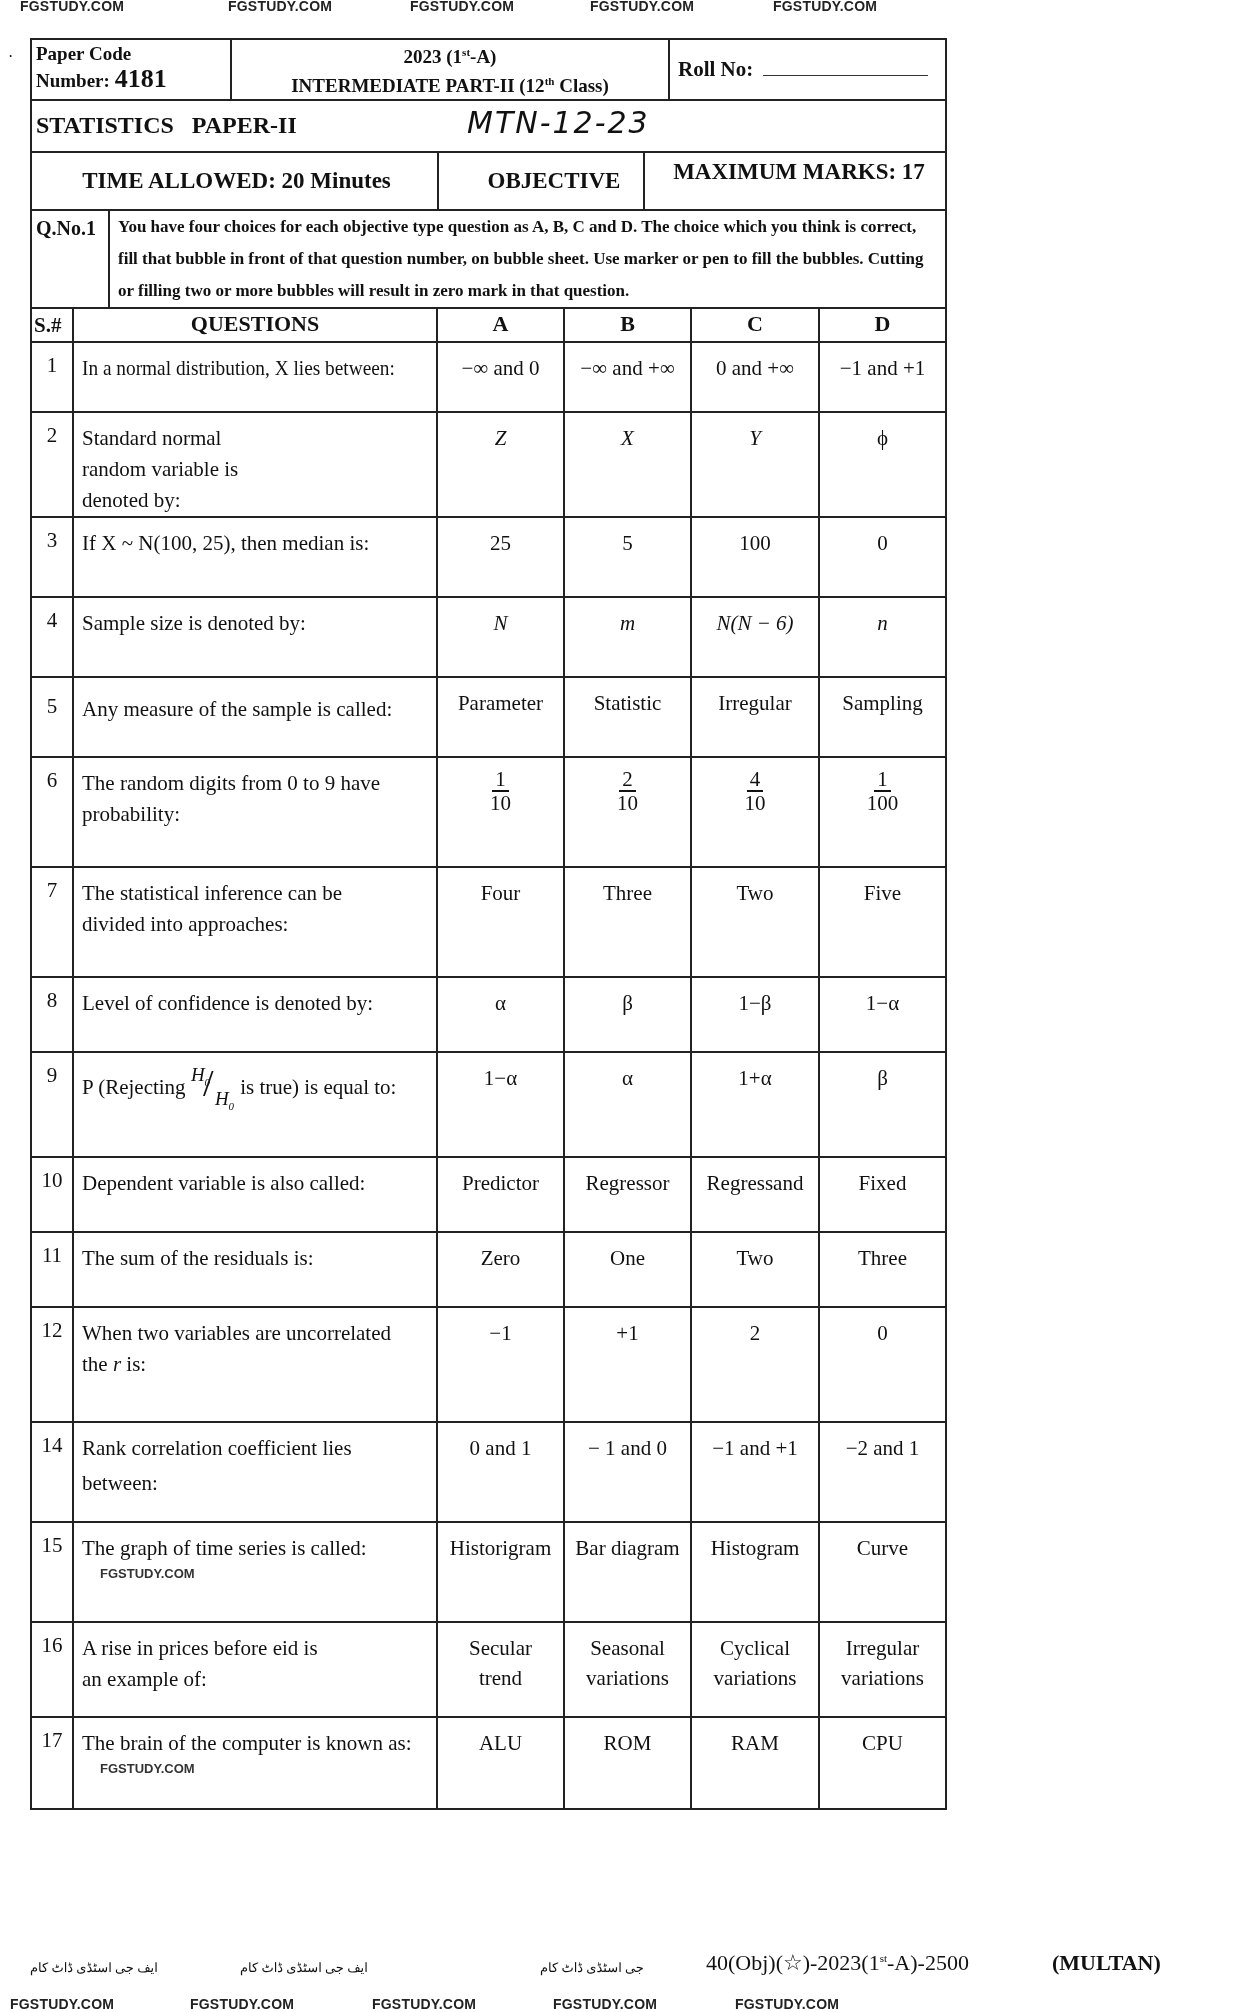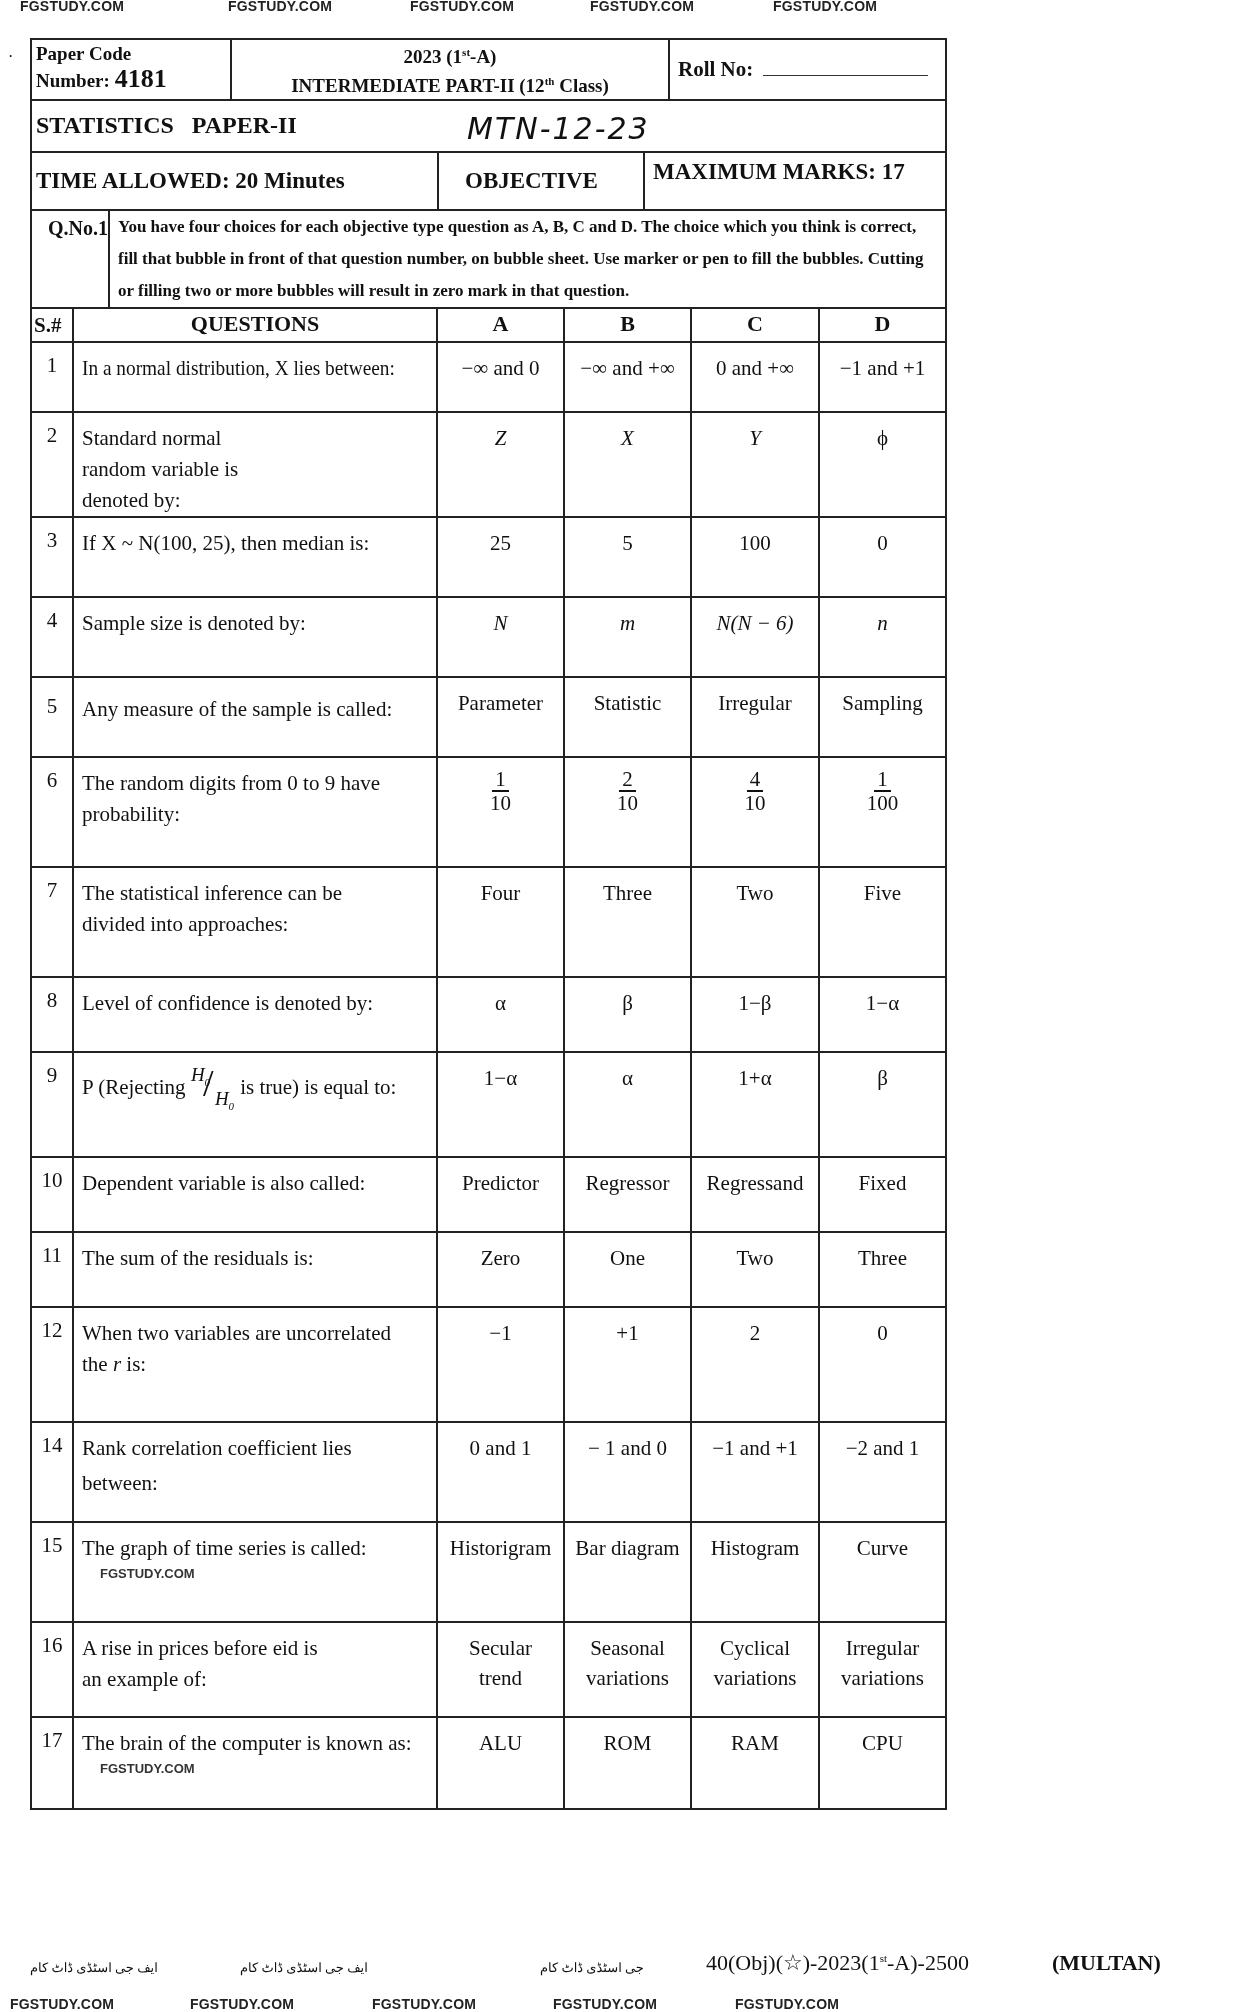--- a/index.html
+++ b/index.html
@@ -63,26 +63,26 @@
         <div><span>INTERMEDIATE PART-II (12</span><sup style="font-size:11px">th</sup><span> Class)</span></div>
       </td>
       <td class="b" style="font-size:21px;padding-left:8px;">
         <span>Roll No:</span>
         <span style="display:inline-block;width:165px;border-bottom:1px solid #333;margin-left:4px;height:16px;"></span>
       </td>
     </tr>
     <tr style="height:52px">
       <td colspan="3" style="padding-left:4px;position:relative;">
         <span class="b" style="font-size:24px;white-space:pre;">STATISTICS   PAPER-II</span>
-        <span style="position:absolute;left:435px;top:10px;font-family:'DejaVu Sans',sans-serif;font-size:30px;font-style:italic;font-weight:normal;letter-spacing:2px;">MTN-12-23</span>
+        <span style="position:absolute;left:435px;top:4px;font-family:'DejaVu Sans',sans-serif;font-size:30px;font-style:italic;font-weight:normal;letter-spacing:2px;">MTN-12-23</span>
       </td>
     </tr>
   </tbody>
     </table>
-  <table class="hdr" style="margin-top:-2px;">
+  <table class="hdr" style="margin-top:-2px;text-align:center;">
     <colgroup>
         <col style="width:407px">
         <col style="width:206px">
         <col style="width:302px">
       </colgroup>
     <tbody>
         <tr style="height:58px">
       <td class="b" style="font-size:23px;padding-left:4px;">TIME ALLOWED: 20 Minutes</td>
       <td class="b" style="font-size:23px;padding-left:26px;">OBJECTIVE</td>
       <td class="b" style="font-size:23px;padding-left:8px;vertical-align:top;padding-top:6px;">MAXIMUM MARKS: 17</td>
@@ -90,21 +90,21 @@
   </tbody>
     </table>
 
   <table style="margin-top:-2px;">
     <colgroup>
         <col style="width:78px">
         <col style="width:837px">
       </colgroup>
     <tbody>
         <tr style="height:96px">
-      <td class="b" style="font-size:20px;padding:6px 0 4px 4px;text-align:right;">Q.No.1</td>
+      <td class="b" style="font-size:20px;padding:6px 0 4px 4px;">Q.No.1</td>
       <td class="b" style="font-size:17px;line-height:32px;padding:0 10px 0 8px;">You have four choices for each objective type question as A, B, C and D. The choice which you think is correct, fill that bubble in front of that question number, on bubble sheet.  Use marker or pen to fill the bubbles. Cutting or filling two or more bubbles will result in zero mark in that question.</td>
     </tr>
   </tbody>
     </table>
 
   <table class="q-table" style="margin-top:-2px;">
     <colgroup>
       <col style="width:42px">
         <col style="width:364px">
         <col style="width:127px">

